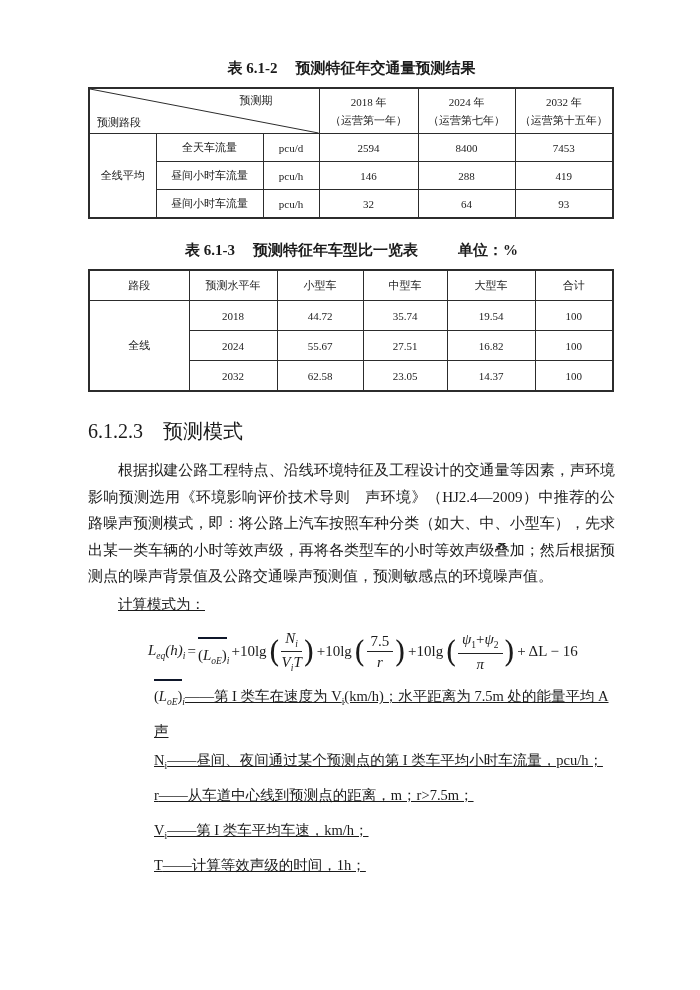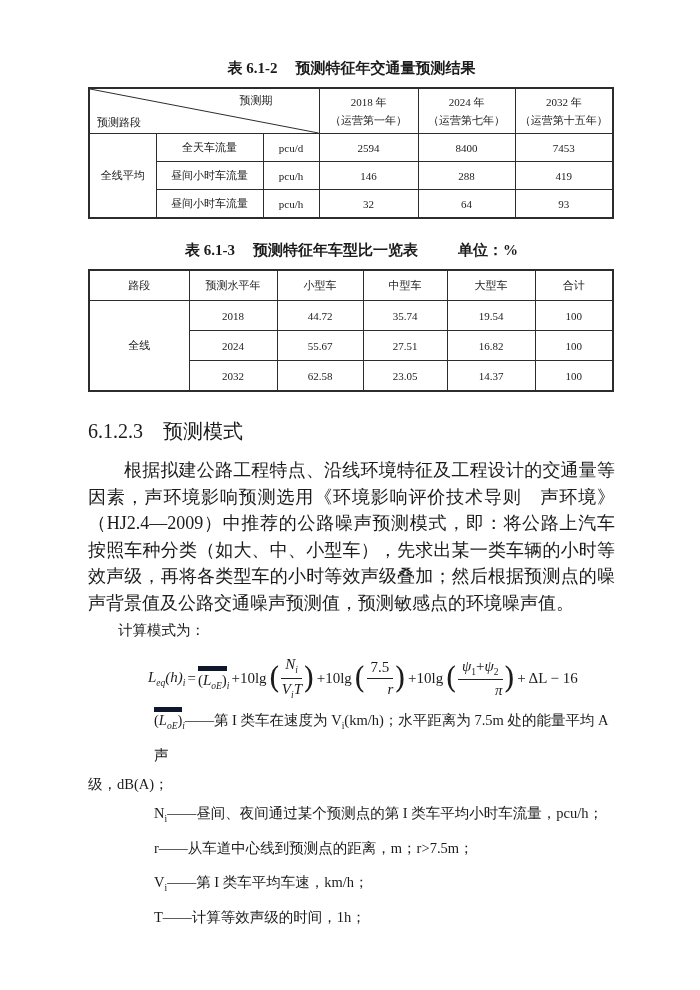--- a/index.html
+++ b/index.html
@@ -29,38 +29,38 @@
   }
   .t1 .hrow td{height:40px;line-height:18px;}
   .t1 .brow td{height:23px;}
   .t2 td{height:25px;}
   .diag{position:relative;padding:0;}
   .diag svg{position:absolute;top:0;left:0;width:100%;height:100%;display:block;}
   .diag-top{position:absolute;top:2px;right:46px;}
   .diag-bottom{position:absolute;bottom:2px;left:7px;}
   .heading{font-size:20px;margin:26px 0 12px 0;}
   .para{
-    font-size:18px;line-height:26.5px;text-align:justify;text-indent:2em;
+    font-size:15px;line-height:26.5px;text-align:justify;text-indent:2em;
     margin:0;
   }
-  .line{font-size:14.5px;line-height:29px;}
+  .line{font-size:14.5px;line-height:29px;text-decoration:underline;}
   .ind2{padding-left:30px;}
   .ind4{padding-left:66px;}
   sub{font-size:9.5px;}
   .it{font-style:italic;}
   .formula{
     display:flex;align-items:center;margin:10px 0 4px 60px;
     font-size:15px;white-space:nowrap;
   }
   .formula .sp{margin:0 2px;}
-  .frac{display:inline-flex;flex-direction:column;align-items:flex-end;margin:0 1px;line-height:1.25;}
+  .frac{display:inline-flex;flex-direction:column;align-items:center;margin:0 1px;line-height:1.25;}
   .frac .num{border-bottom:1px solid #222;padding:0 4px 1px 4px;}
   .frac .den{padding-top:1px;font-family:Liberation Serif, serif;}
   .bp{font-size:30px;font-weight:300;line-height:1;font-family:"DejaVu Serif",serif;}
-  .ovl{display:inline-block;border-top:5px solid #0f172a;padding-top:1px;line-height:1.1;}
+  .ovl{display:inline-block;border-top:2px solid #0f172a;padding-top:8px;line-height:1.1;}
   .def-sym{white-space:nowrap;}
 </style>
 </head>
 <body>
 
 <div class="page">
 
 
   <div class="content">
 
@@ -202,21 +202,20 @@
         <span class="den it">π</span>
       </span>
       <span class="bp">)</span>
       <span class="sp">+ ΔL − 16</span>
     </div>
 
 
     <div class="line ind4">
       <span class="def-sym"><span class="ovl"><span>(</span><span class="it">L</span><sub class="it">oE</sub><span>)</span></span><sub class="it">i</sub></span><span>——第 I 类车在速度为 V</span><sub>i</sub><span>(km/h)；水平距离为 7.5m 处的能量平均 A 声</span>
     </div>
-    <div class="line">级，dB(A)；</div>
 
     <div class="line ind4">
       <span>N</span><sub>i</sub><span></span><sub></sub><span>——昼间、夜间通过某个预测点的第 I 类车平均小时车流量，pcu/h；</span>
     </div>
     <div class="line ind4">
       <span>r</span><sub></sub><span></span><sub></sub><span>——从车道中心线到预测点的距离，m；r&gt;7.5m；</span>
     </div>
     <div class="line ind4">
       <span>V</span><sub>i</sub><span></span><sub></sub><span>——第 I 类车平均车速，km/h；</span>
     </div>

